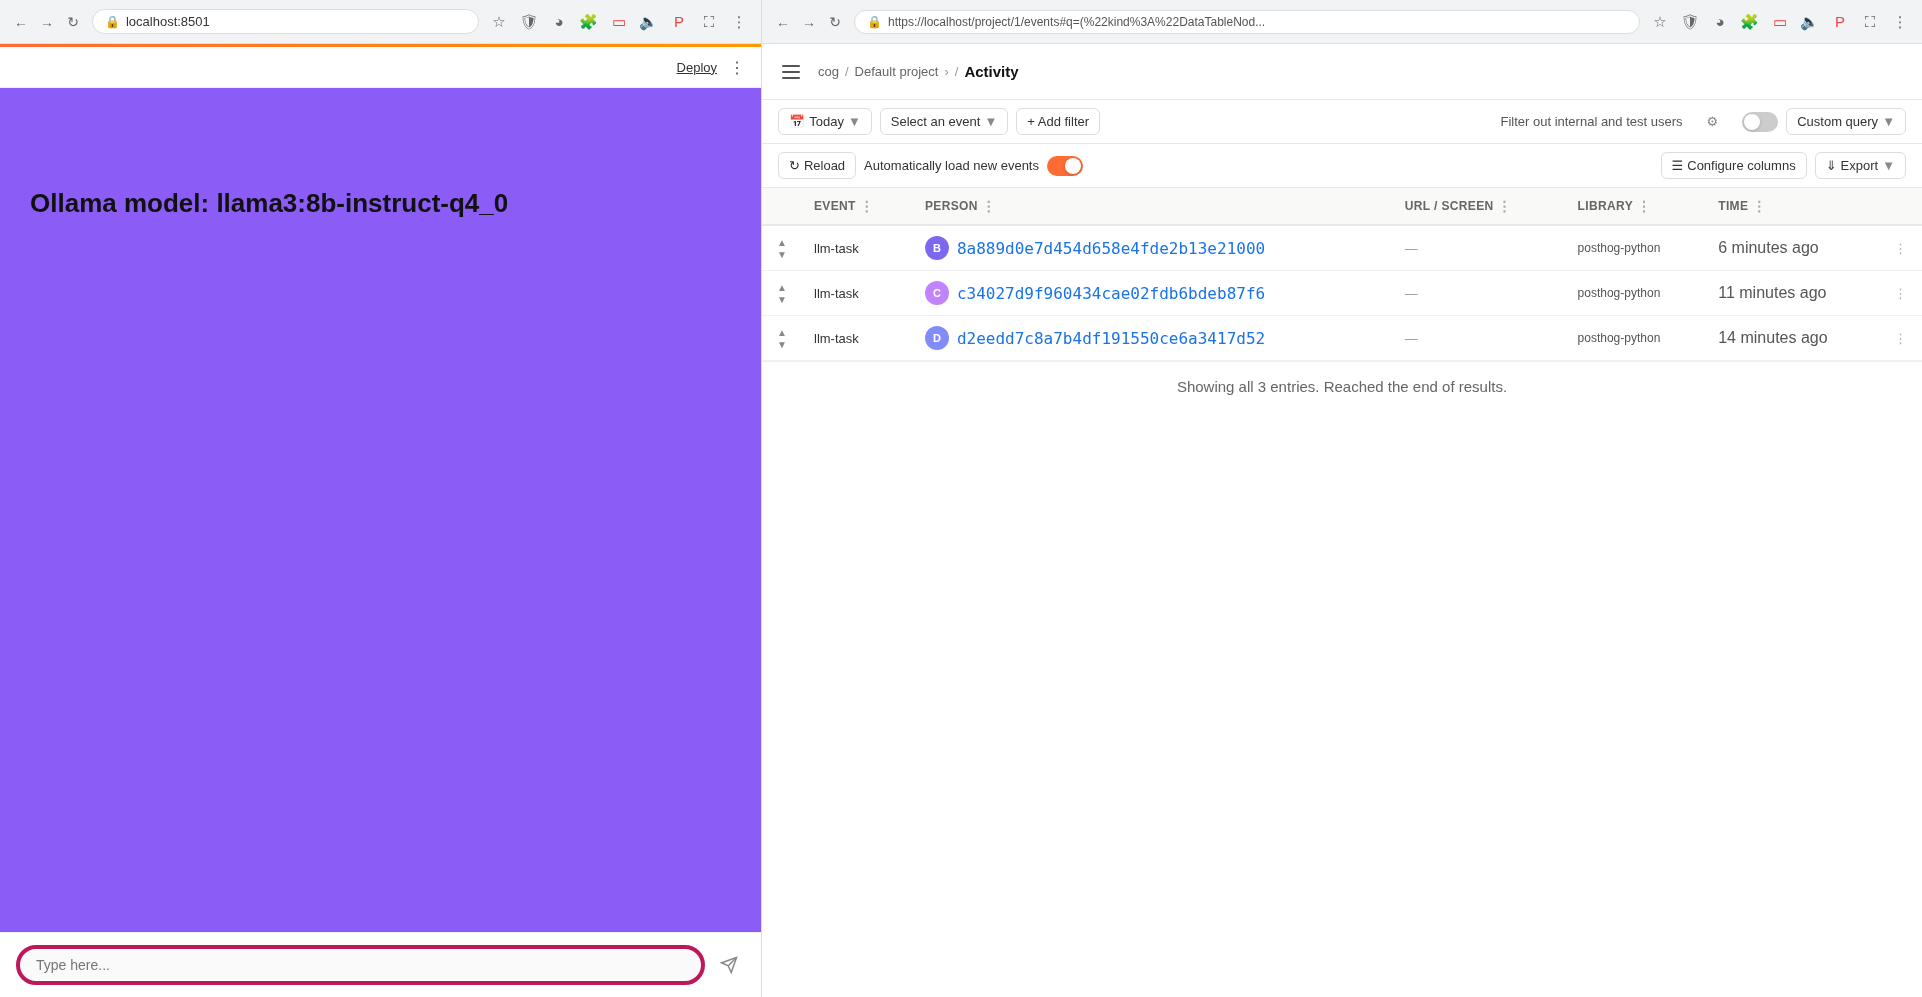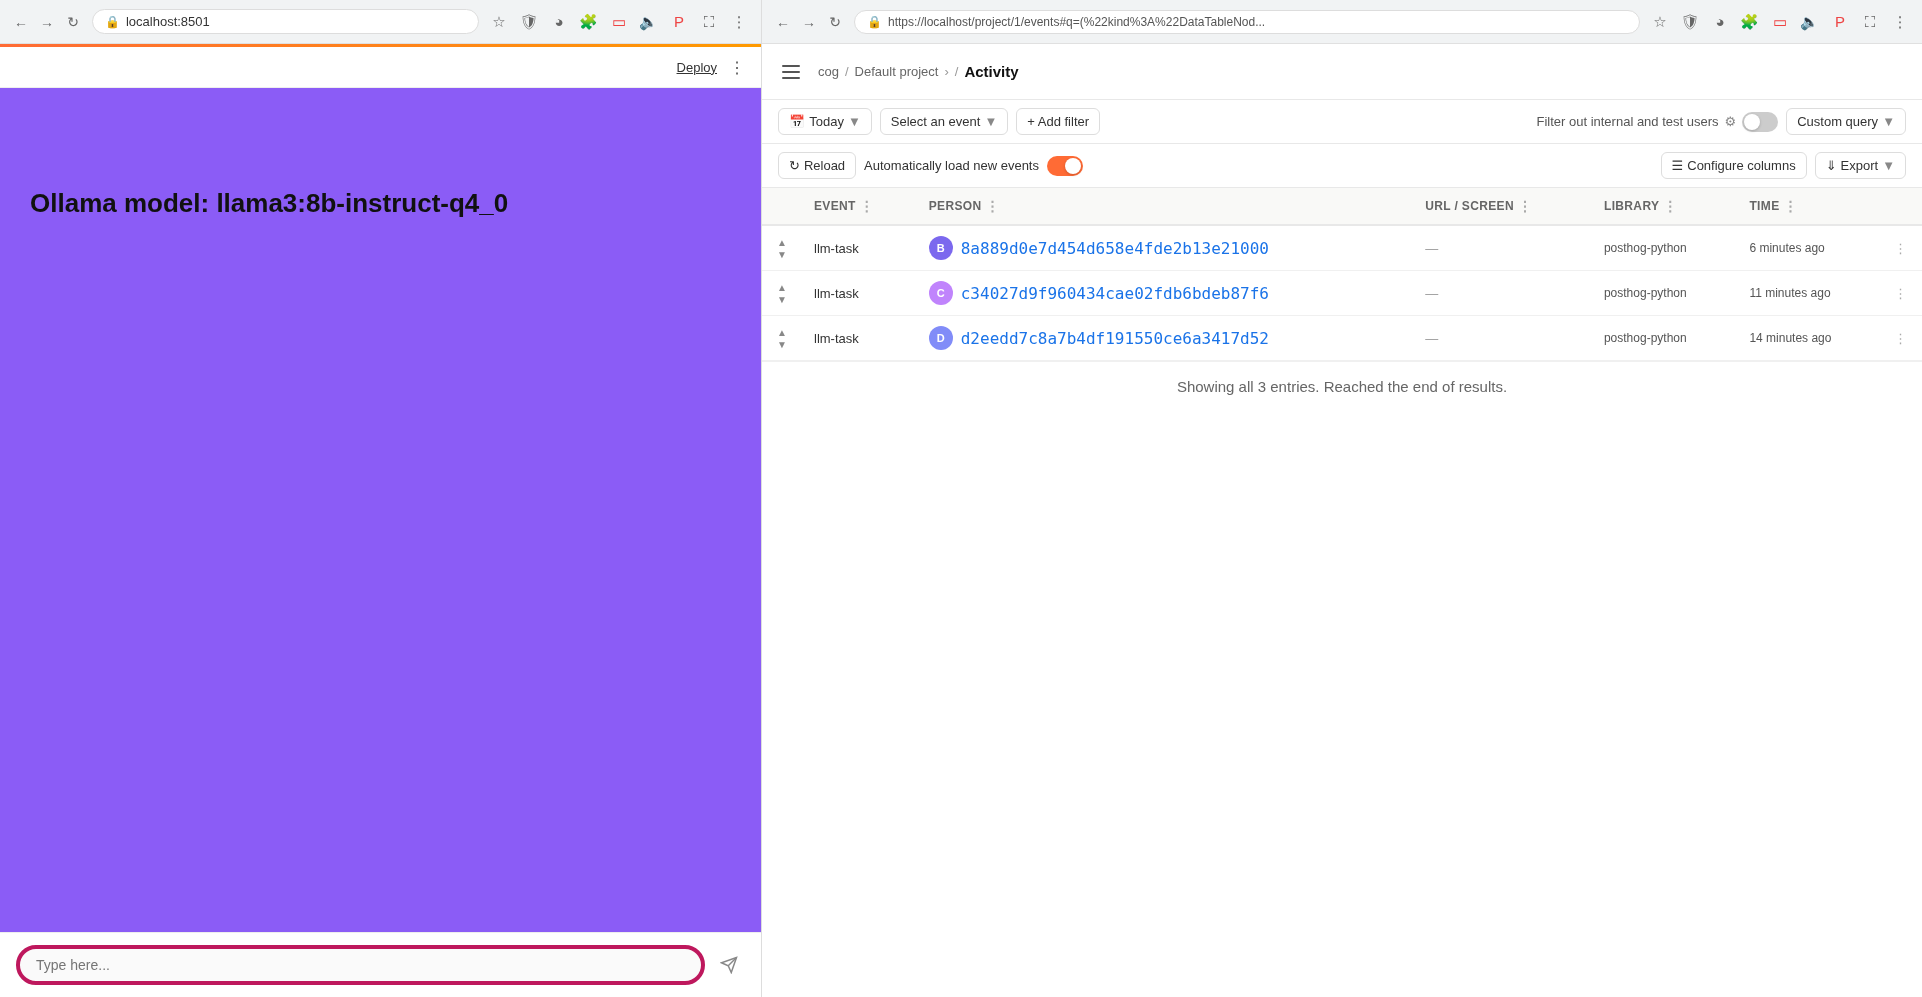--- a/index.html
+++ b/index.html
@@ -144,21 +144,21 @@
       border: 1px solid #ddd; border-radius: 6px; background: #fff;
       font-size: 13px; color: #333; cursor: pointer; white-space: nowrap;
     }
     .add-filter-btn {
       display: flex; align-items: center; gap: 4px; padding: 5px 10px;
       border: 1px solid #ddd; border-radius: 6px; background: #fff;
       font-size: 13px; color: #333; cursor: pointer;
     }
     .filter-separator { flex: 1; }
     .filter-internal {
-      display: flex; align-items: center; gap: 6px; font-size: 13px; color: #555;
+      display: flex; align-items: center; gap: 24px; font-size: 13px; color: #555;
     }
     .toggle-switch {
       width: 36px; height: 20px; background: #ccc; border-radius: 10px; position: relative; cursor: pointer;
     }
     .toggle-switch.off .toggle-knob {
       width: 16px; height: 16px; background: #fff; border-radius: 50%;
       position: absolute; top: 2px; left: 2px;
       box-shadow: 0 1px 3px rgba(0,0,0,0.2);
     }
     .custom-query-btn {
@@ -225,21 +225,21 @@
     .event-name { font-size: 13px; color: #333; }
     .person-cell { display: flex; align-items: center; gap: 8px; }
     .avatar {
       width: 24px; height: 24px; border-radius: 50%;
       display: flex; align-items: center; justify-content: center;
       font-size: 11px; font-weight: 600; color: #fff; flex-shrink: 0;
     }
     .person-id { font-size: 16px; color: #1a73e8; font-family: monospace; }
     .dash-cell { color: #999; }
     .library-cell { font-size: 12px; color: #555; }
-    .time-cell { font-size: 12px; color: #555; }
+    .time-cell { font-size: 16px; color: #555; }
     .row-menu { color: #aaa; cursor: pointer; }
 
     .table-footer {
       padding: 16px; text-align: center; font-size: 15px; color: #666;
       background: #fff; border-top: 1px solid #f0f0f0;
     }
   </style>
 </head>
 <body>
 

